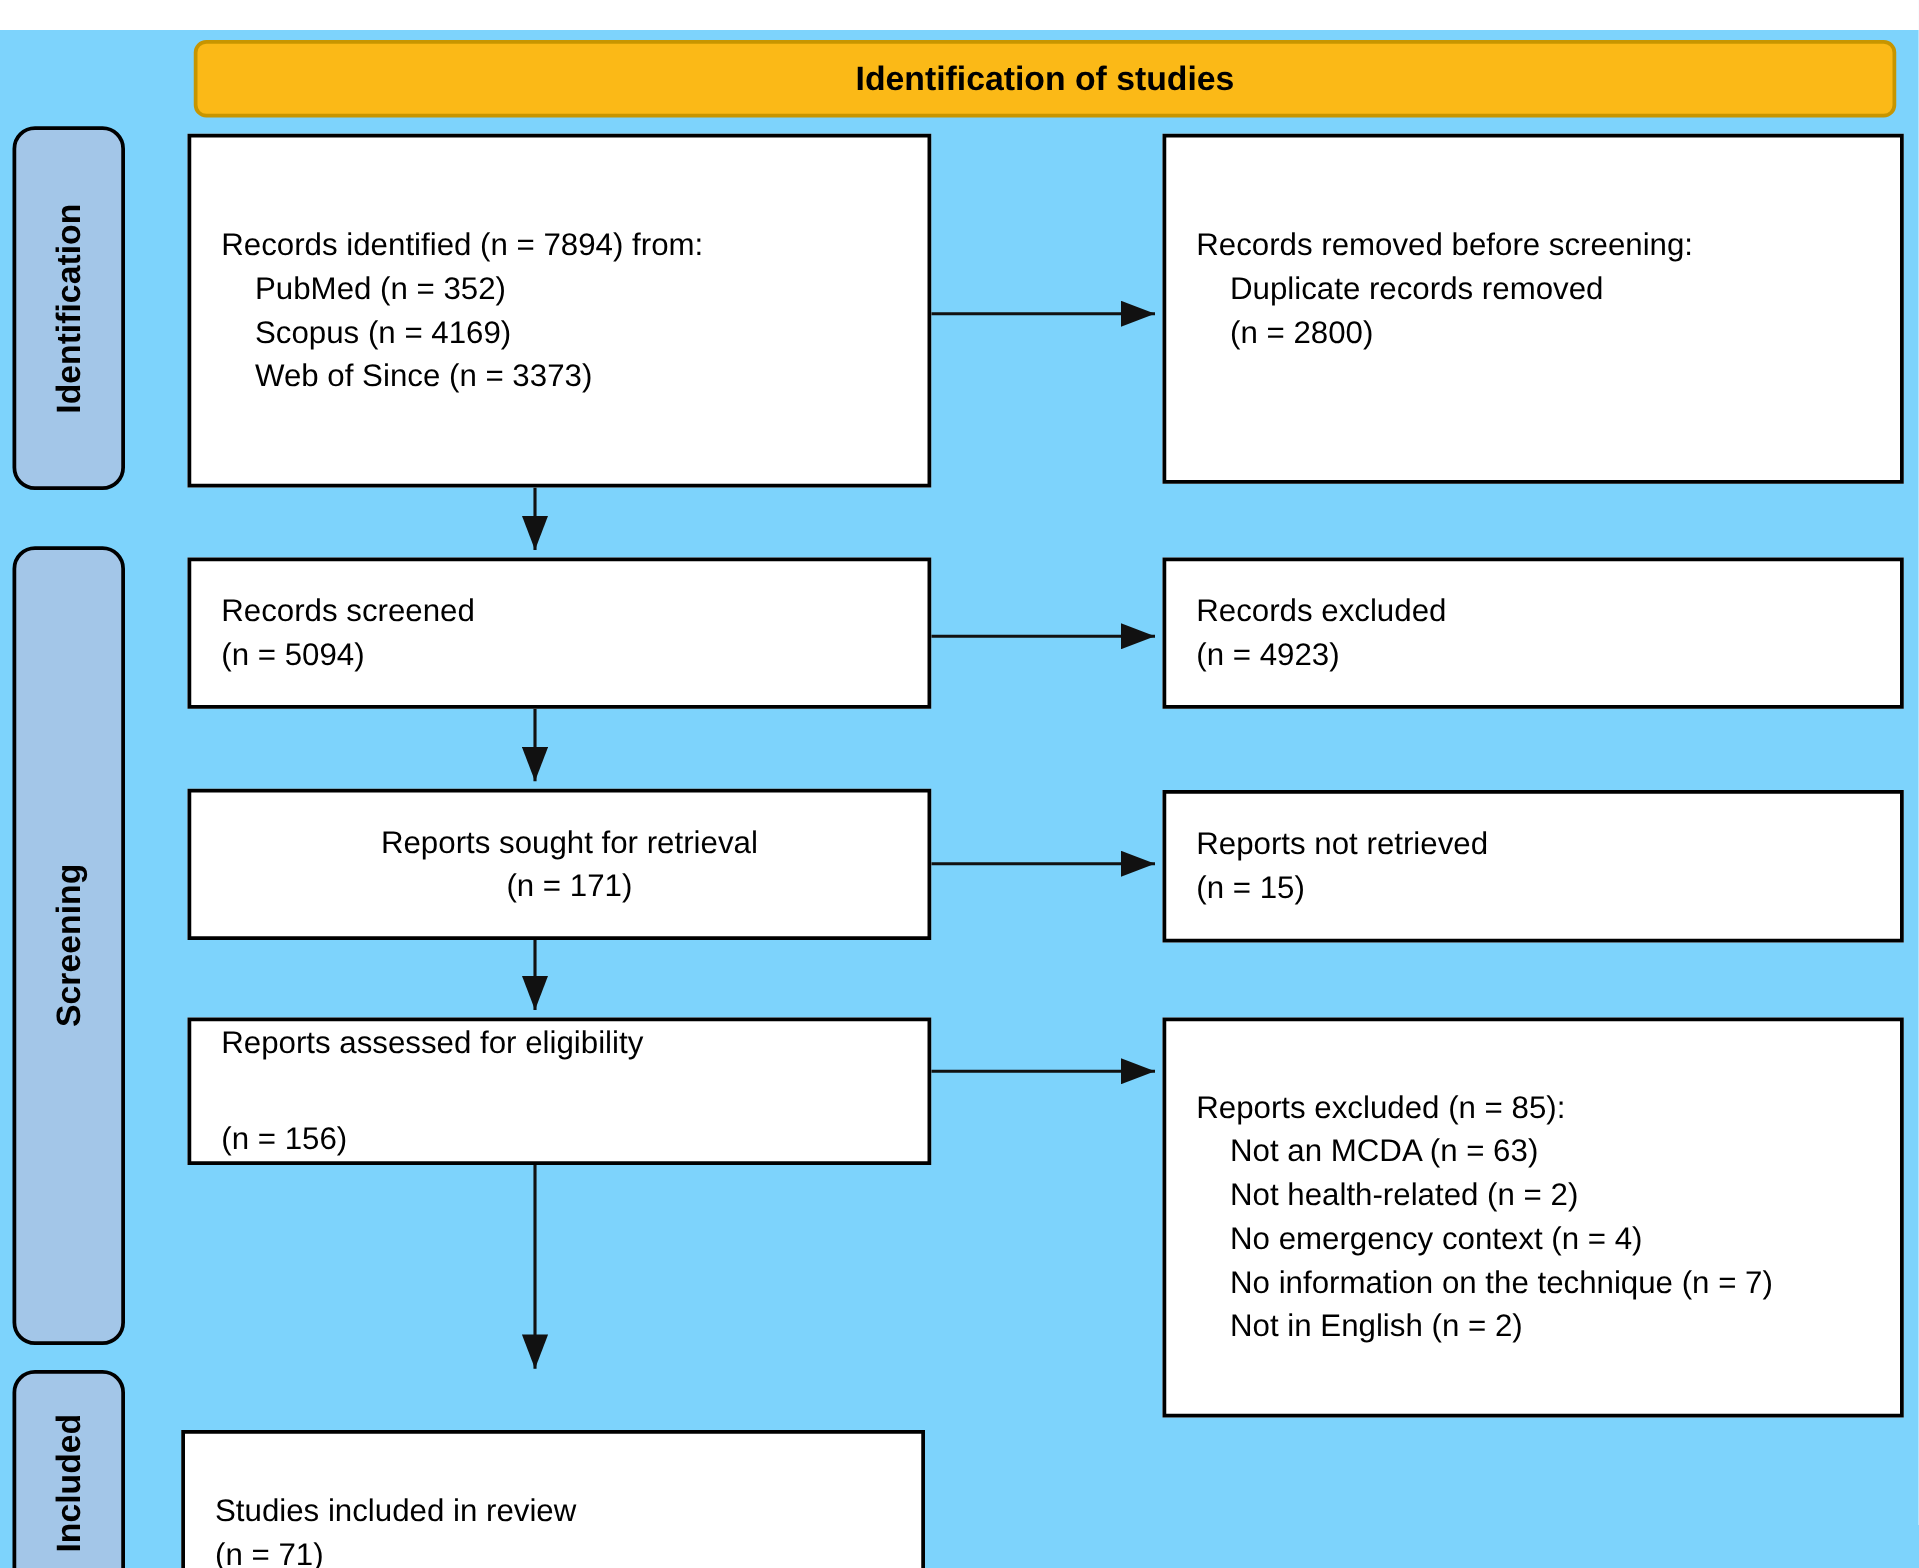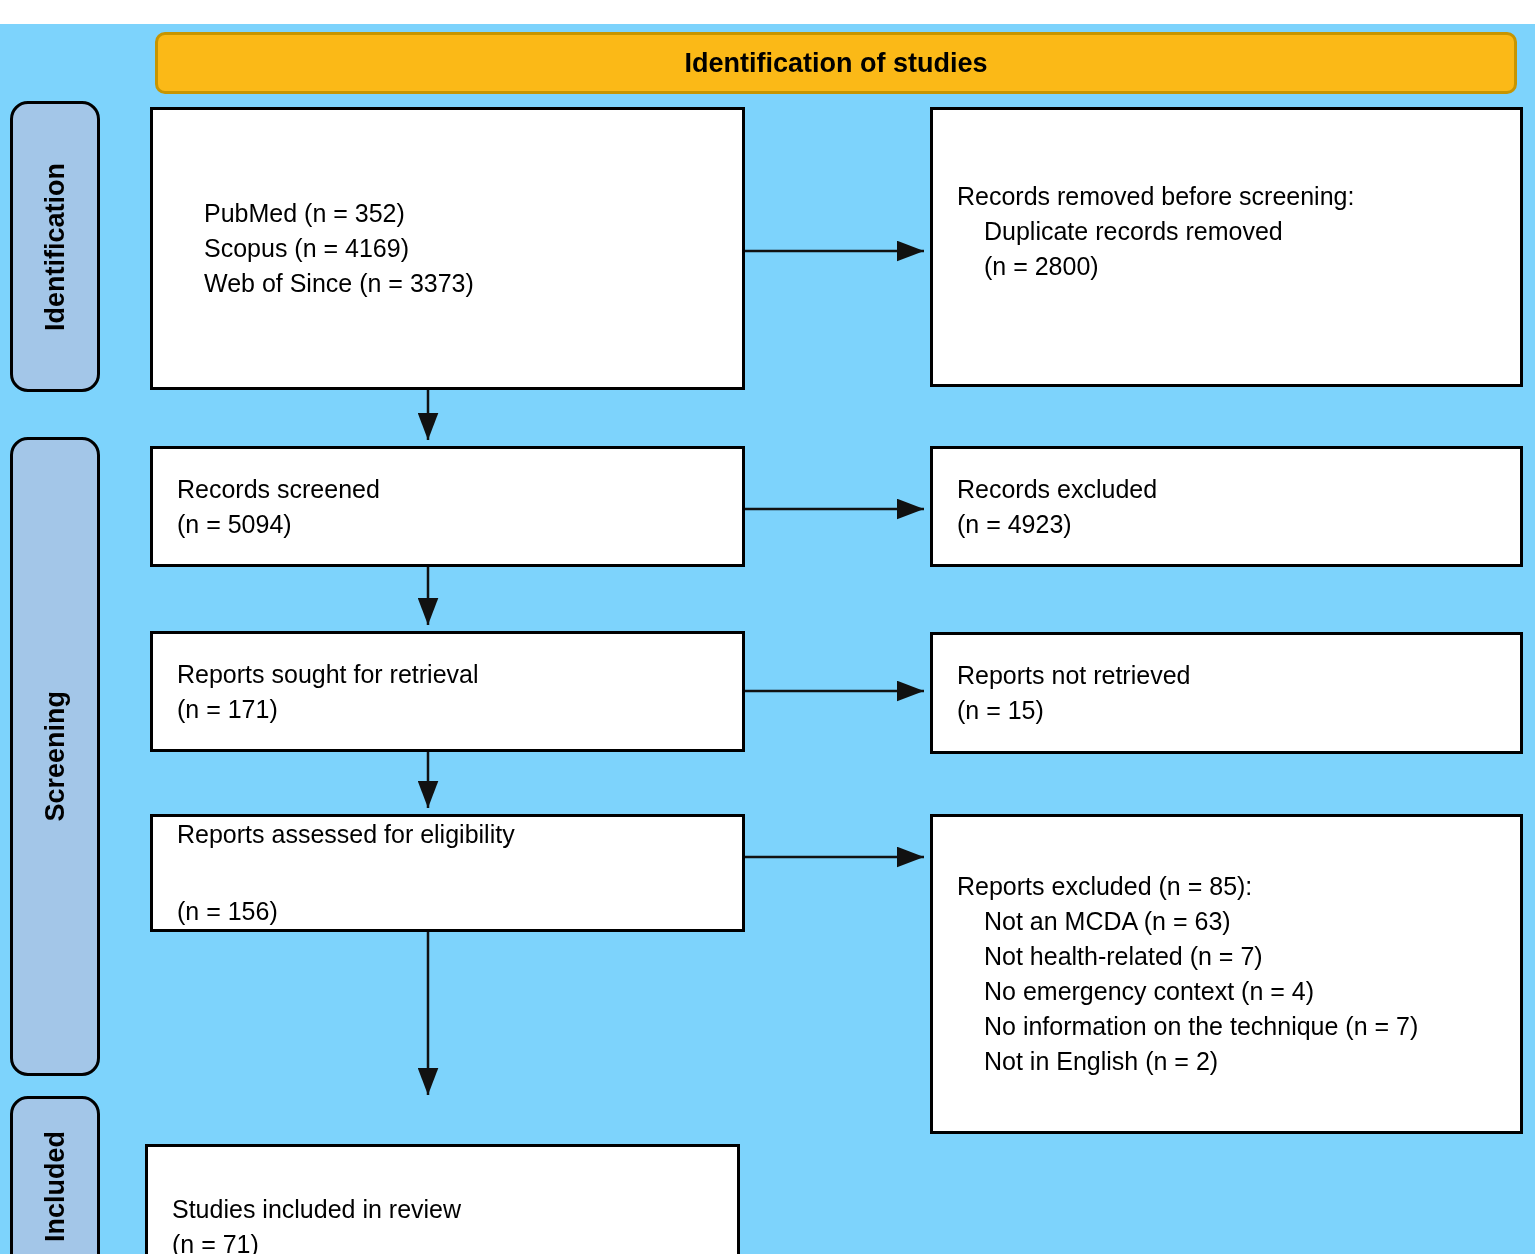--- a/index.html
+++ b/index.html
@@ -73,21 +73,21 @@
     font-size: 25px;
     line-height: 35px;
   }
   .box .line { white-space: nowrap; }
   .box .indent { padding-left: 27px; }
 
   .b-left1  { left: 150px; top: 83px;  width: 595px; height: 283px; }
   .b-right1 { left: 930px; top: 83px;  width: 593px; height: 280px; padding-bottom: 32px; }
   .b-left2  { left: 150px; top: 422px; width: 595px; height: 121px; }
   .b-right2 { left: 930px; top: 422px; width: 593px; height: 121px; }
-  .b-left3  { left: 150px; top: 607px; width: 595px; height: 121px; }
+  .b-left3  { left: 150px; top: 607px; width: 595px; height: 121px; align-items: center; }
   .b-right3 { left: 930px; top: 608px; width: 593px; height: 122px; }
   .b-left4  { left: 150px; top: 790px; width: 595px; height: 118px; justify-content: space-between; }
   .b-right4 { left: 930px; top: 790px; width: 593px; height: 320px; }
   .b-left5  { left: 145px; top: 1120px; width: 595px; height: 165px; }
 
   
   .arrows {
     position: absolute;
     left: 0; top: 0;
     width: 1535px; height: 1254px;
@@ -128,20 +128,21 @@
     <span class="vtext">Identification</span>
   </div>
   <div class="stage stage-screening">
     <span class="vtext">Screening</span>
   </div>
   <div class="stage stage-included">
     <span class="vtext">Included</span>
   </div>
 
   <div class="box b-left1">
+    <div class="line">Records identified (n = 7894) from:</div>
     <div class="line indent">PubMed (n = 352)</div>
     <div class="line indent">Scopus (n = 4169)</div>
     <div class="line indent">Web of Since (n = 3373)</div>
   </div>
   <div class="box b-right1">
     <div class="line">Records removed before screening:</div>
     <div class="line indent">Duplicate records removed</div>
     <div class="line indent">(n = 2800)</div>
   </div>
 
@@ -163,21 +164,21 @@
     <div class="line">(n = 15)</div>
   </div>
 
   <div class="box b-left4">
     <div class="line">Reports assessed for eligibility</div>
     <div class="line">(n = 156)</div>
   </div>
   <div class="box b-right4">
     <div class="line">Reports excluded (n = 85):</div>
     <div class="line indent">Not an MCDA (n = 63)</div>
-    <div class="line indent">Not health-related (n = 7)</div>
+    <div class="line indent">Not health-related (n = 2)</div>
     <div class="line indent">No emergency context (n = 4)</div>
     <div class="line indent">No information on the technique (n = 7)</div>
     <div class="line indent">Not in English (n = 2)</div>
   </div>
 
   <div class="box b-left5">
     <div class="line">Studies included in review</div>
     <div class="line">(n = 71)</div>
   </div>
 

